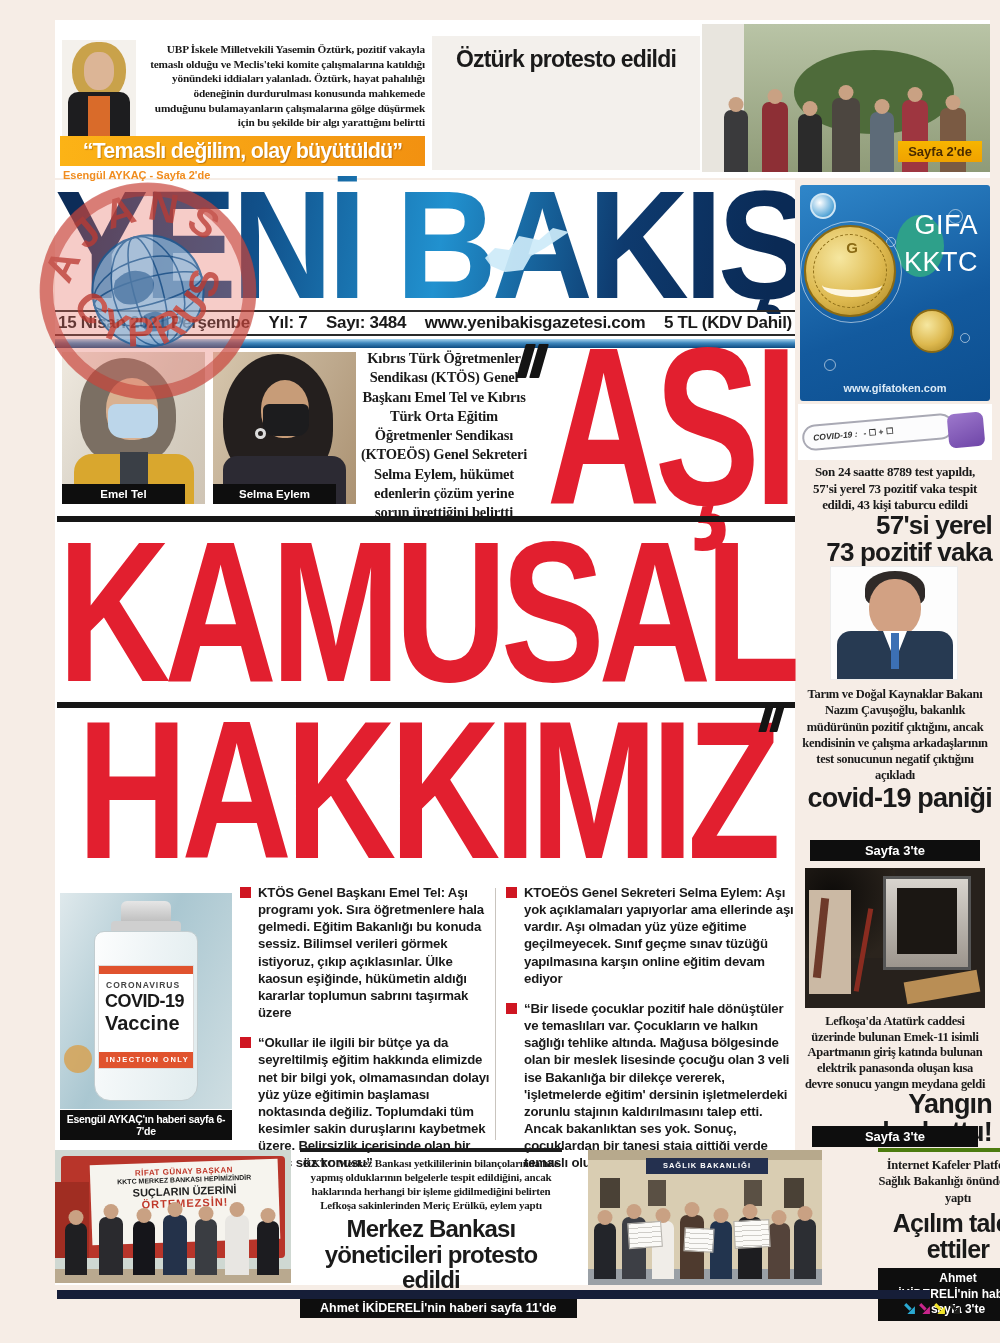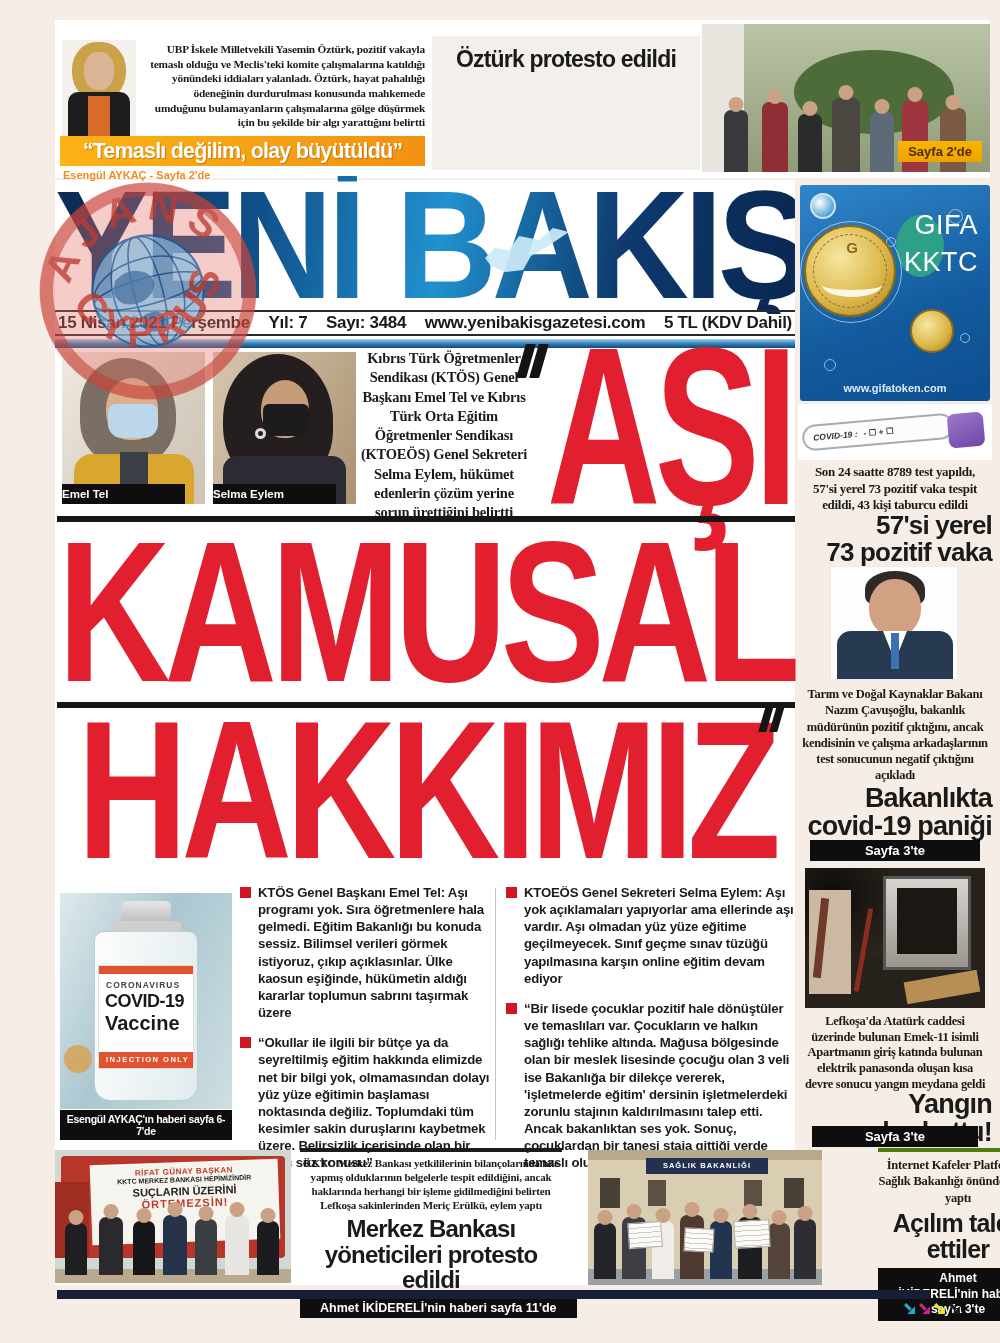--- a/index.html
+++ b/index.html
@@ -4,21 +4,21 @@
 <title>Yeni Bakış - 15 Nisan 2021</title>
 <style>
 *{box-sizing:border-box;margin:0;padding:0}
 html,body{background:#e9e2da}
 .page{position:relative;width:1000px;height:1343px;background:#f6ede6;overflow:hidden;
   font-family:"Liberation Sans",sans-serif;color:#1a1a1a}
 .abs{position:absolute}
 .whiterect{position:absolute;background:#fff}
 .photo{position:absolute;overflow:hidden}
 .cap{position:absolute;left:0;bottom:0;height:20px;background:#0e0e0e;color:#fff;
-  font-weight:700;font-size:11.5px;text-align:left;line-height:20px}
+  font-weight:700;font-size:11.5px;text-align:center;line-height:20px}
 .serif{font-family:"Liberation Serif",serif;font-weight:700;letter-spacing:-0.2px}
 .hl{font-weight:700;letter-spacing:-0.8px;line-height:1.05}
 .badge{background:#0e0e0e;color:#fff;font-weight:700;text-align:center;font-size:13px;padding:3px 20px}
 .bigred{display:flex;align-items:center;justify-content:center;color:#e21f2f;font-weight:700;white-space:nowrap}
 .bigred span{display:inline-block}
 .rule{position:absolute;background:#161616;height:6px}
 .fig{position:absolute;border-radius:7px 7px 0 0}
 .fig i{position:absolute;top:-13px;left:50%;transform:translateX(-50%);width:15px;height:15px;border-radius:50%;background:#c9a183;display:block}
 .bullet{position:relative;padding-left:18px;margin-bottom:13px;font-weight:700;font-size:13.2px;line-height:1.3;letter-spacing:-0.2px}
 .bullet b{position:absolute;left:0;top:3px;width:11px;height:11px;background:#cf1622}
@@ -162,21 +162,20 @@
 
   <div class="photo" style="left:830px;top:566px;width:128px;height:114px;background:#fdfdfd;border:1px solid #ececec">
     <div class="abs" style="left:34px;top:4px;width:60px;height:36px;background:#2f2a28;border-radius:50% 50% 30% 30%"></div>
     <div class="abs" style="left:38px;top:12px;width:52px;height:58px;background:#d2a183;border-radius:48%"></div>
     <div class="abs" style="left:6px;top:64px;width:116px;height:50px;background:#273a52;border-radius:14px 14px 0 0"></div>
     <div class="abs" style="left:52px;top:64px;width:24px;height:30px;background:#fff;clip-path:polygon(0 0,100% 0,50% 100%)"></div>
     <div class="abs" style="left:60px;top:66px;width:8px;height:36px;background:#3c70b4"></div>
   </div>
   <div class="railsum abs" style="left:802px;top:686px;width:186px;font-size:12.5px;line-height:1.3">Tarım ve Doğal Kaynaklar Bakanı Nazım Çavuşoğlu, bakanlık müdürünün pozitif çıktığını, ancak kendisinin ve çalışma arkadaşlarının test sonucunun negatif çıktığını açıkladı</div>
   <div class="railhead abs" style="left:798px;top:784px;width:194px;font-size:27px">
-    <div>Bakanlıkta</div>
     <div>covid-19 paniği</div>
   </div>
   <div class="badge abs" style="left:810px;top:840px;width:170px">Sayfa 3'te</div>
 
   <div class="photo" style="left:805px;top:868px;width:180px;height:140px;background:#27211c">
     <div class="abs" style="left:0;top:0;width:90px;height:90px;background:radial-gradient(circle at 30% 30%,#0d0b09,#2b241d 80%)"></div>
     <div class="abs" style="left:4px;top:22px;width:42px;height:104px;background:#cbb9a4"></div>
     <div class="abs" style="left:12px;top:30px;width:8px;height:80px;background:#6e3a2a;transform:rotate(6deg)"></div>
     <div class="abs" style="left:78px;top:8px;width:88px;height:94px;background:linear-gradient(#d8d4ce,#9c958d);border:3px solid #555"></div>
     <div class="abs" style="left:92px;top:20px;width:60px;height:66px;background:#1b1713"></div>

